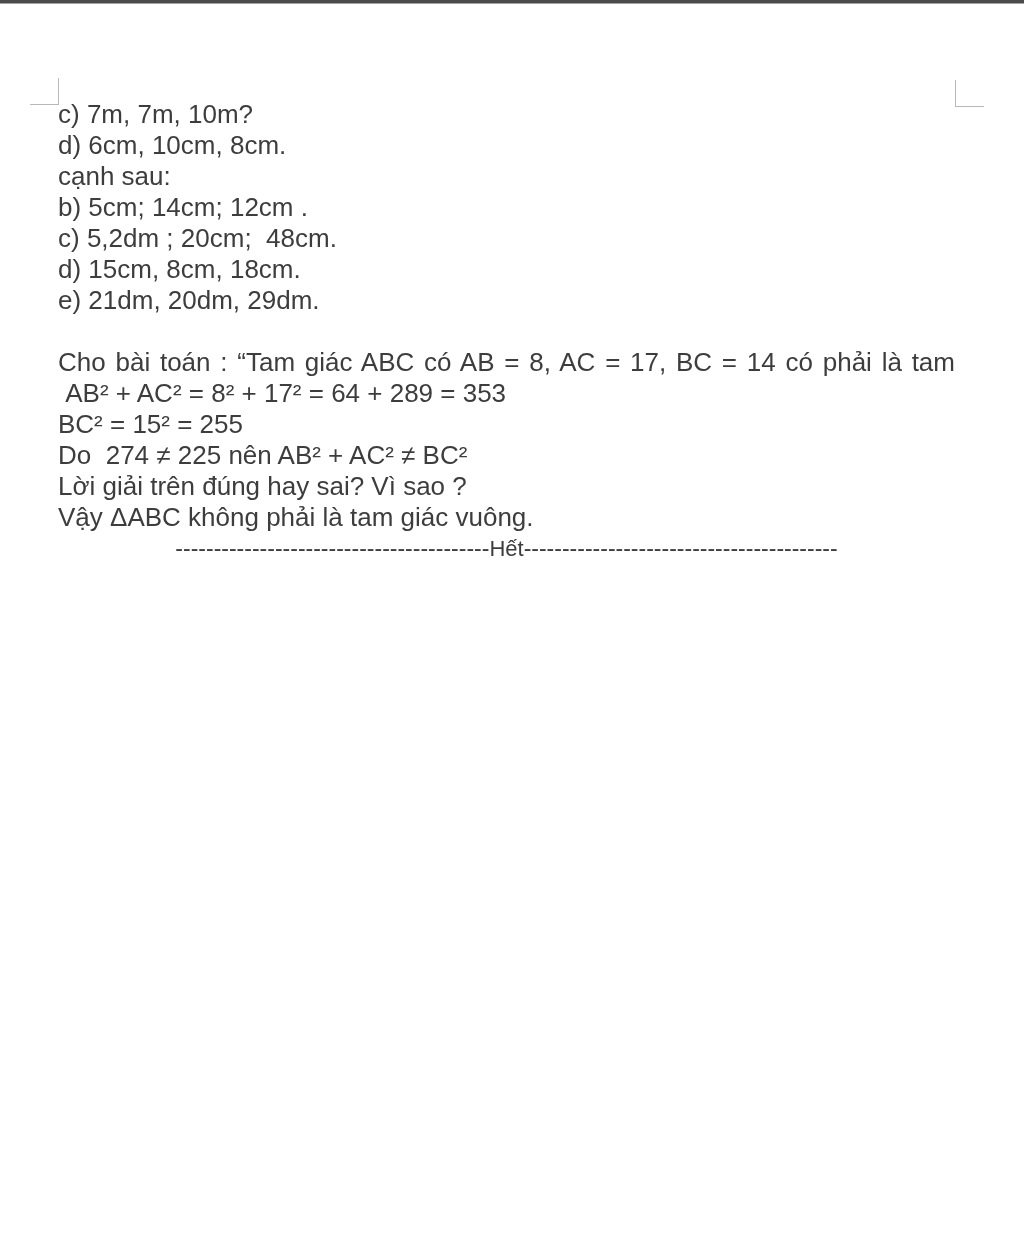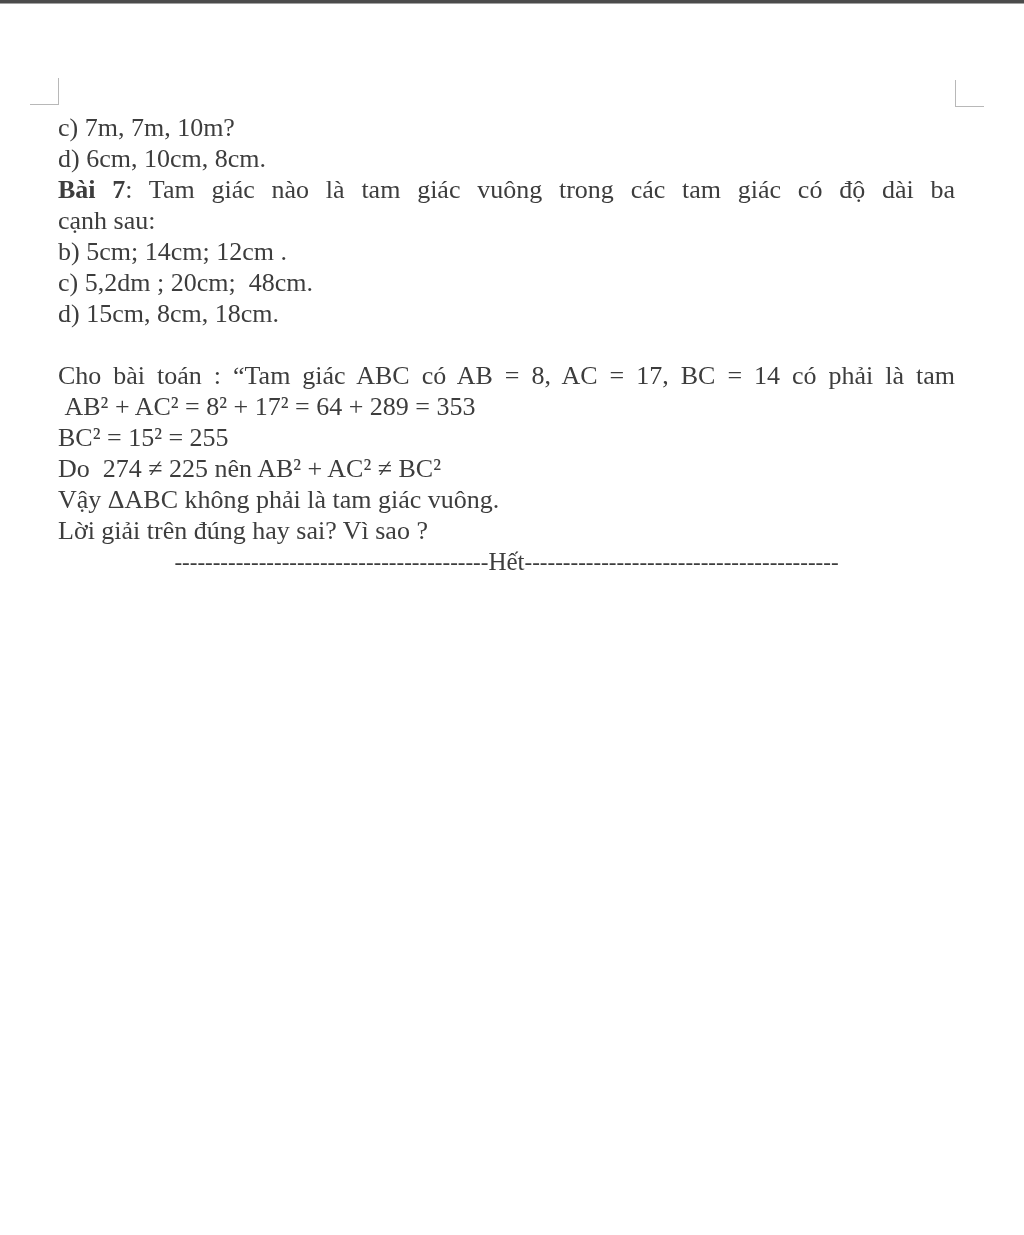--- a/index.html
+++ b/index.html
@@ -35,23 +35,22 @@
   .crop-right {
     position: absolute;
     left: 955px; top: 80px;
     width: 28px; height: 26px;
     border-left: 1px solid #b8b8b8;
     border-bottom: 1px solid #b8b8b8;
   }
   .content {
     position: absolute;
     left: 58px;
-    top: 112px;
+    top: 99px;
     width: 897px;
-    font-family: Liberation Serif, serif;
   }
   .line {
     font-size: 26px;
     line-height: 31px;
     height: 31px;
     white-space: pre-wrap;
     text-align: left;
   }
   .justify {
     white-space: normal;
@@ -62,50 +61,50 @@
   .spacer { height: 31px; }
   .footer-line {
     font-size: 23px;
     line-height: 31px;
     height: 31px;
     text-align: center;
     white-space: nowrap;
     color: #3d3d3d;
   }
   .footer-line .het {
-    font-size: 25px;
+    font-size: 22px;
   }
 </style>
 </head>
 <body>
 
 <div class="page">
 
   <div class="top-bar"></div>
 
   <div class="crop-left"></div>
   <div class="crop-right"></div>
 
   <div class="content">
 
     <div class="line">c) 7m, 7m, 10m?</div>
     <div class="line">d) 6cm, 10cm, 8cm.</div>
 
-    <div class="line justify"><span class="bold">Bài 7</span><span>: Tam giác nào là tam giác vuông trong các tam giác có độ dài ba</span></div>
     <div class="line">cạnh sau:</div>
 
     <div class="line">b) 5cm; 14cm; 12cm .</div>
     <div class="line">c) 5,2dm ; 20cm;  48cm.</div>
     <div class="line">d) 15cm, 8cm, 18cm.</div>
+    <div class="line">e) 21dm, 20dm, 29dm.</div>
 
     <div class="spacer"></div>
 
     <div class="line justify">Cho bài toán : “Tam giác ABC có AB = 8, AC = 17, BC = 14 có phải là tam</div>
     <div class="line"> AB² + AC² = 8² + 17² = 64 + 289 = 353</div>
     <div class="line">BC² = 15² = 255</div>
     <div class="line">Do  274 ≠ 225 nên AB² + AC² ≠ BC²</div>
+    <div class="line">Lời giải trên đúng hay sai? Vì sao ?</div>
     <div class="line">Vậy ΔABC không phải là tam giác vuông.</div>
-    <div class="line">Lời giải trên đúng hay sai? Vì sao ?</div>
 
     <div class="footer-line"><span>-----------------------------------------</span><span class="het">Hết</span><span>-----------------------------------------</span></div>
 
   </div>
 </div>
 
 </body></html>

